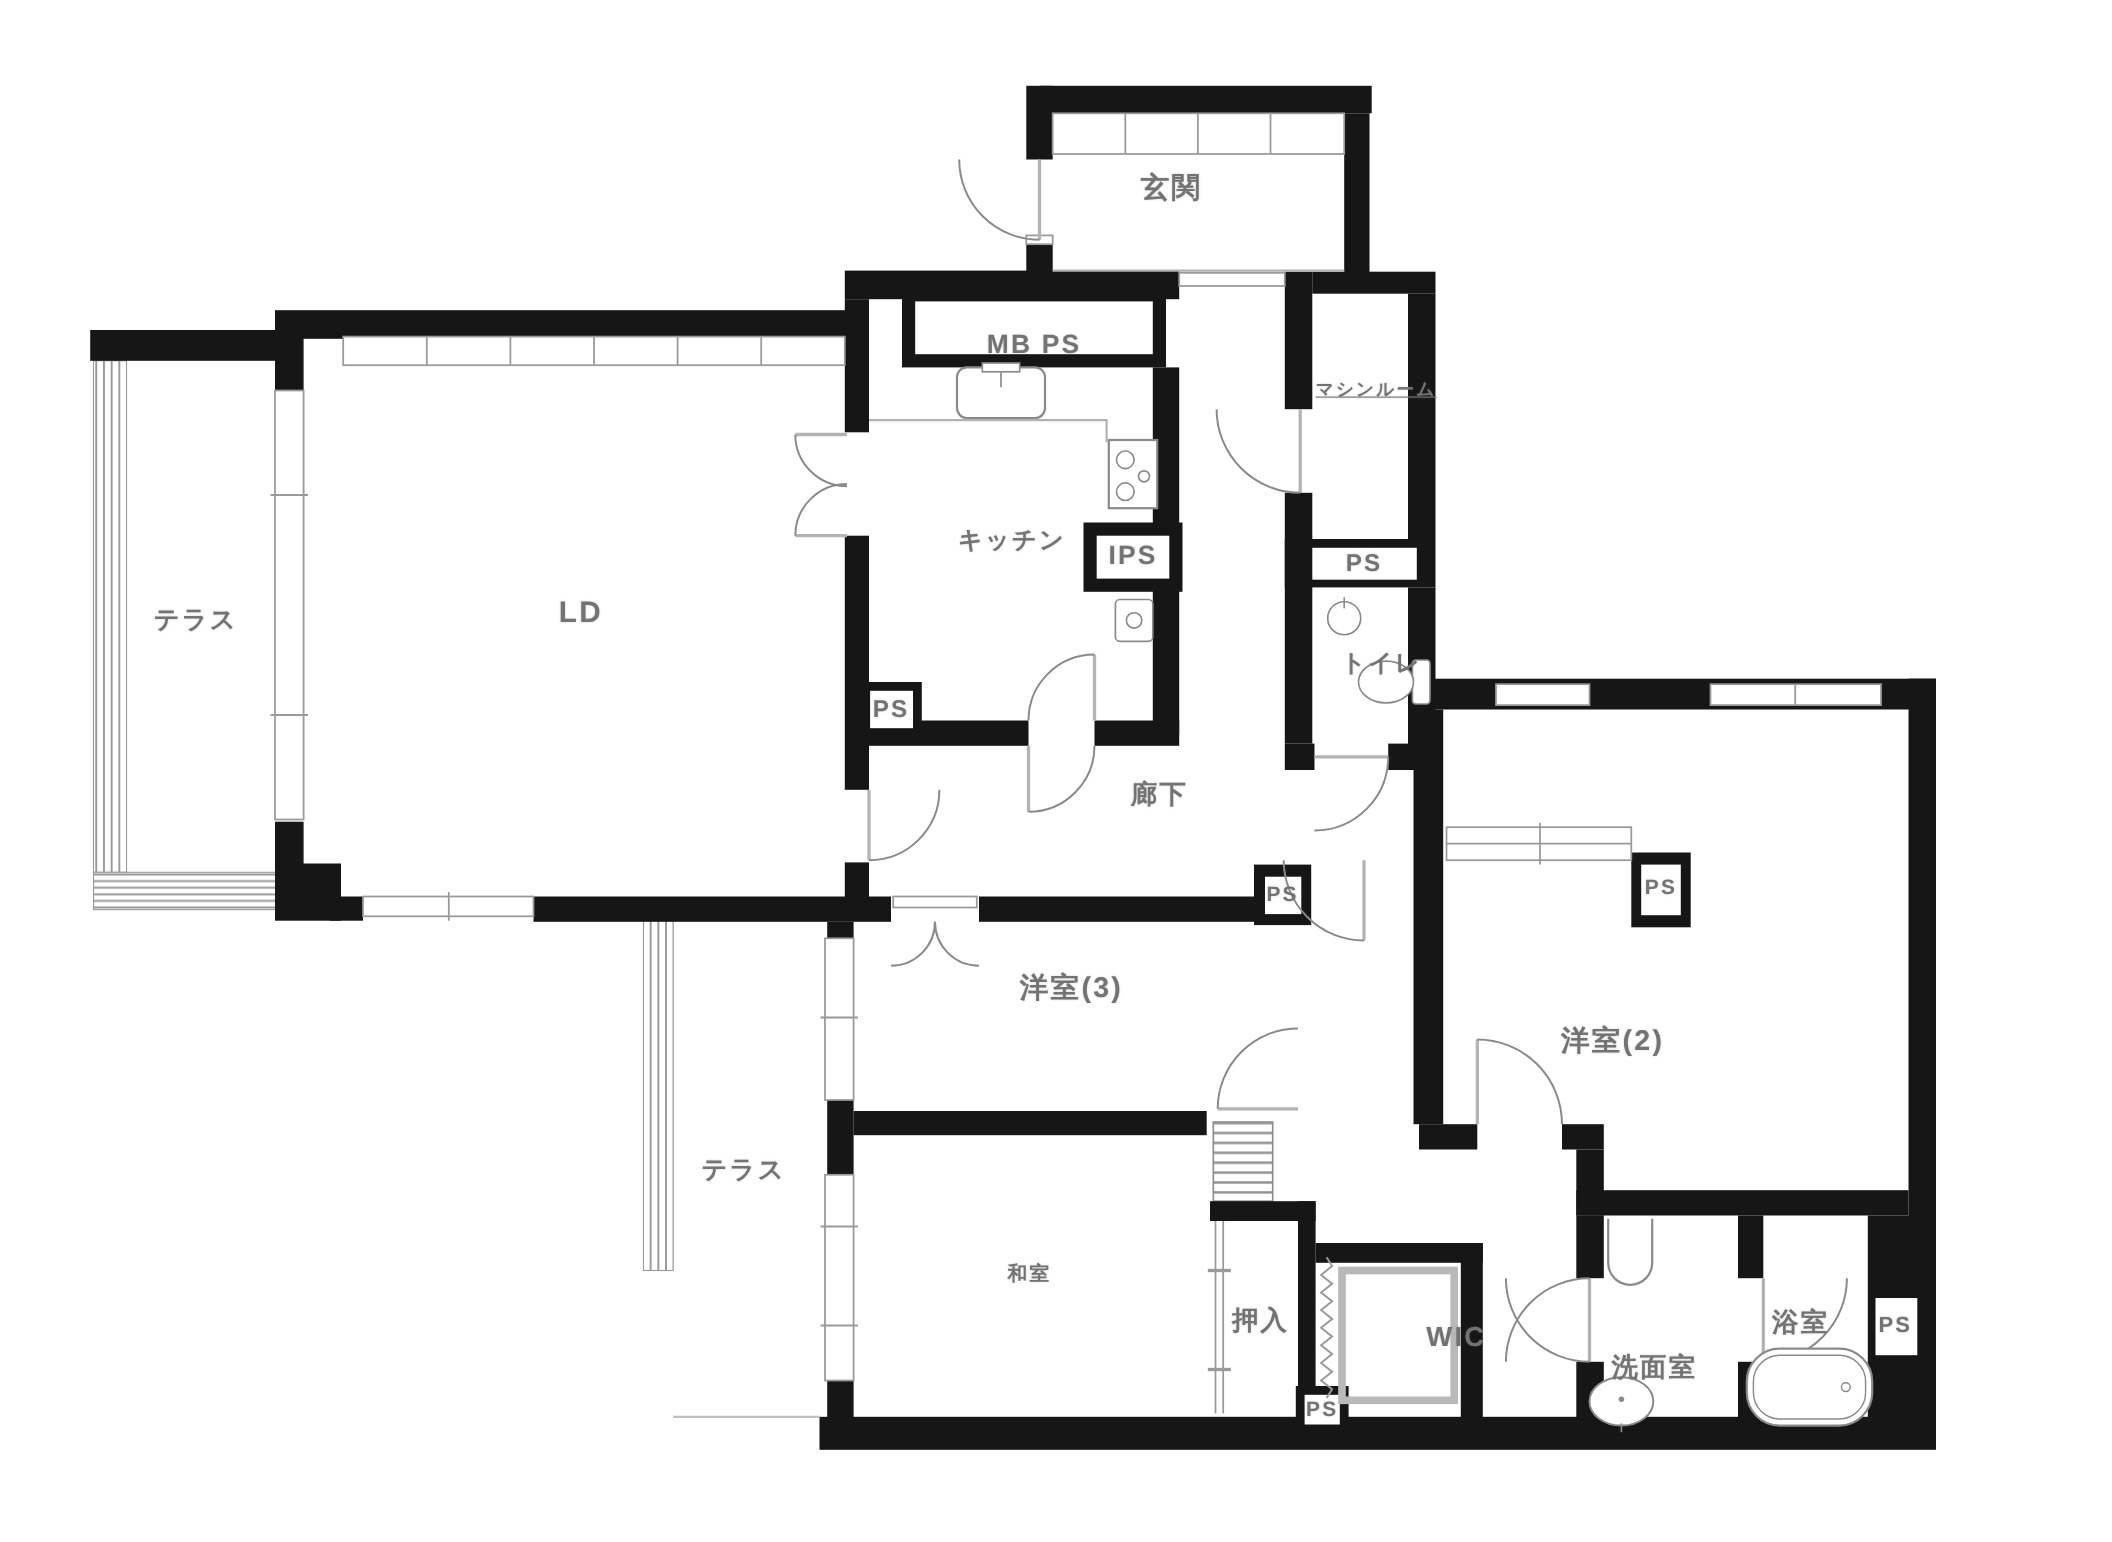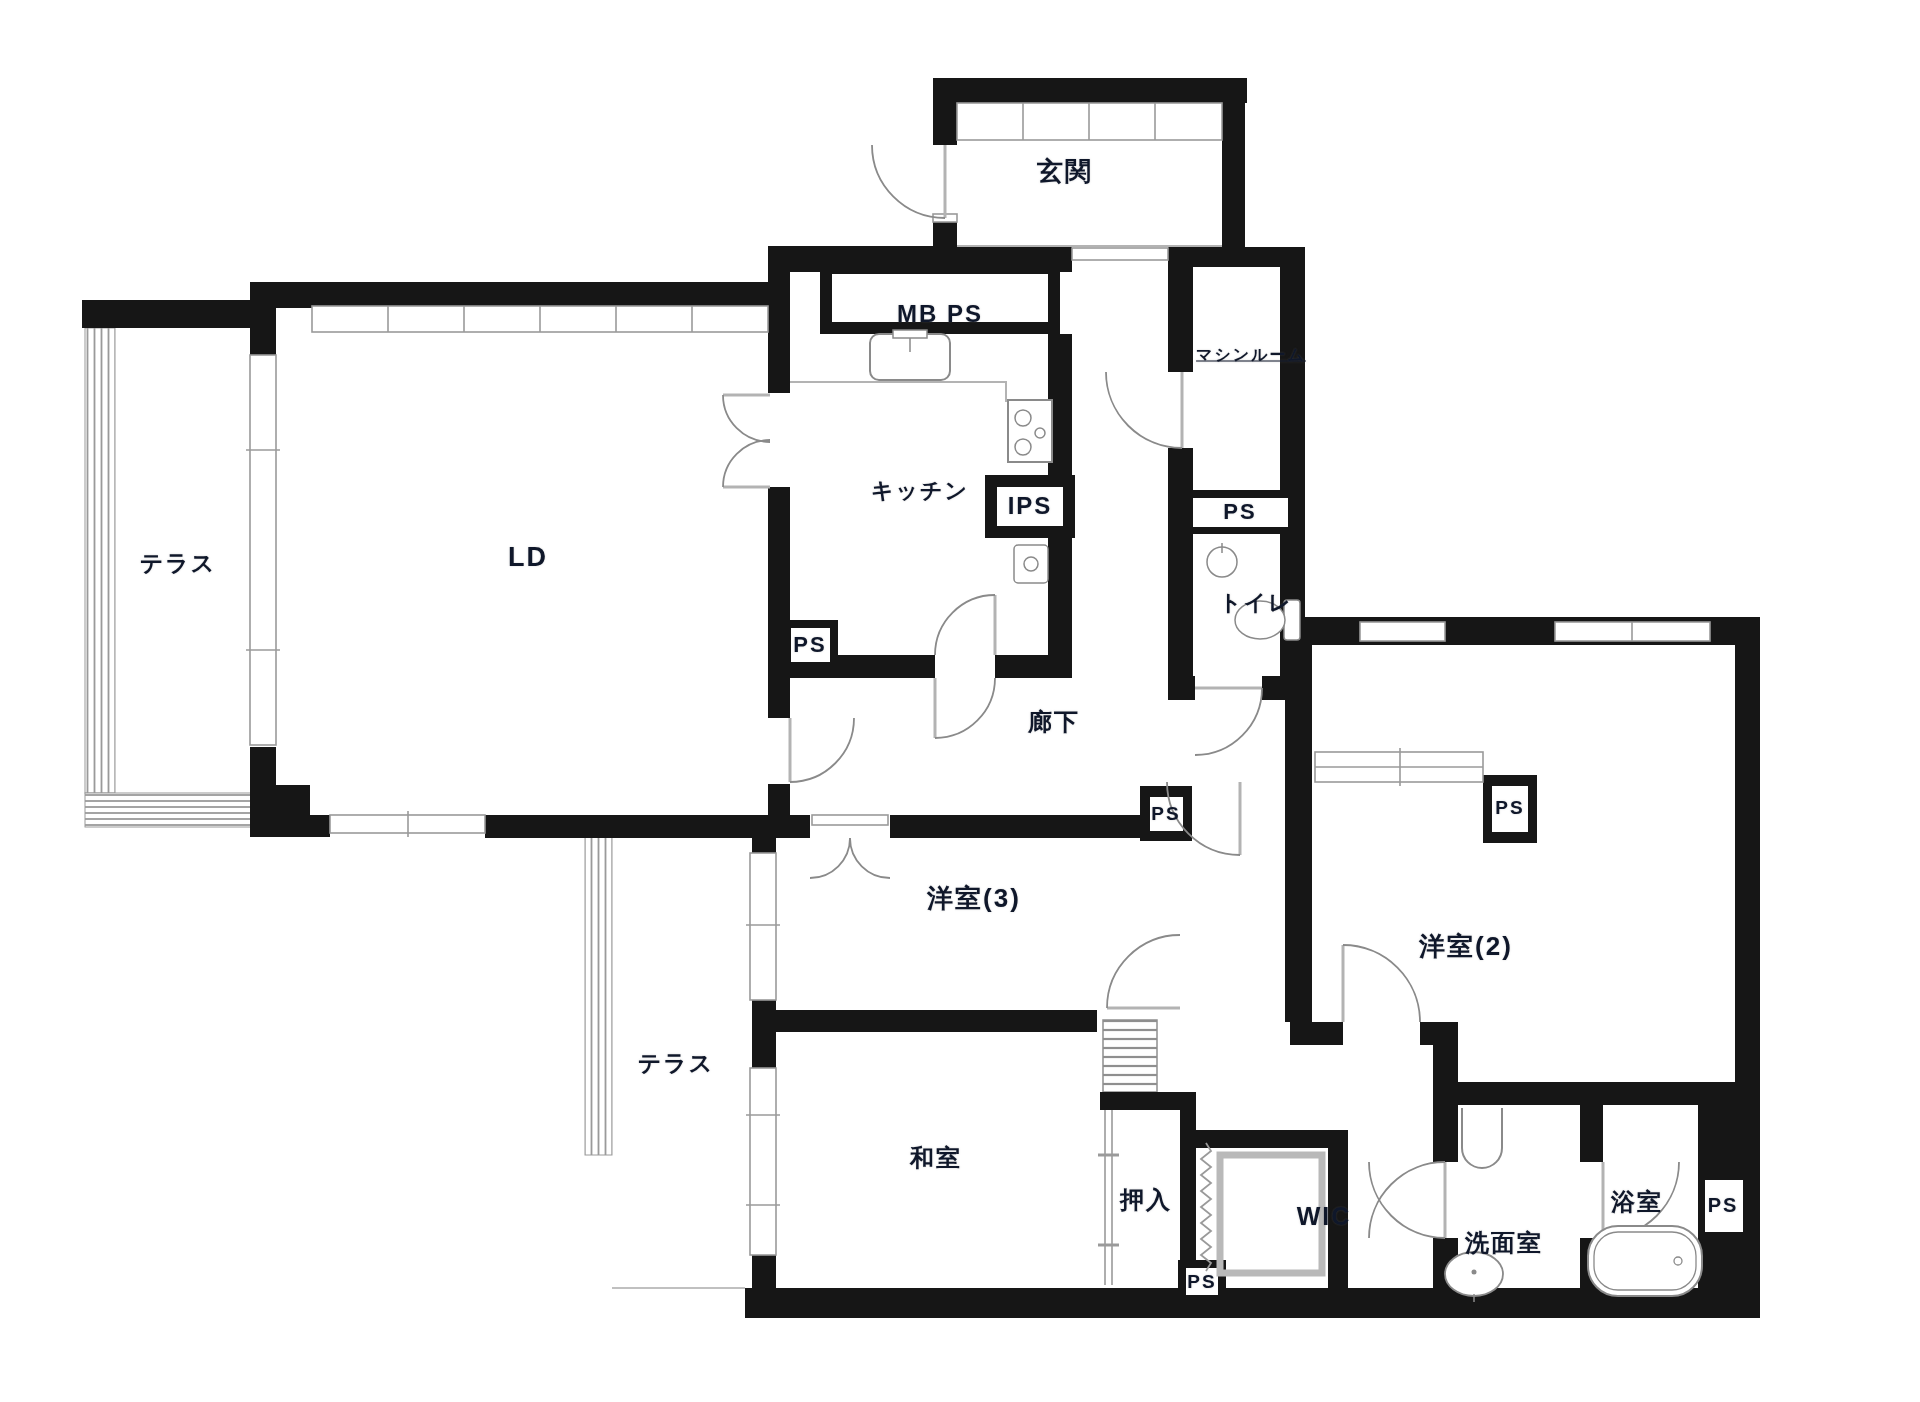--- a/index.html
+++ b/index.html
@@ -9,21 +9,21 @@
     background:#ffffff;
     overflow:hidden;
     font-family:"Liberation Sans", sans-serif;
   }
   .stage svg{position:absolute;left:0;top:0;}
   .labels{position:absolute;left:0;top:0;width:100%;height:100%;pointer-events:none;}
   .room-label{
     position:absolute;
     transform:translate(-50%,-50%);
     font-weight:700;
-    color:#0f172a;
+    color:#737373;
     letter-spacing:2px;
     white-space:nowrap;
     text-shadow:0 0 2px rgba(120,120,120,0.35);
   }
 </style>
 </head>
 <body>
 
 <div class="stage">
 
@@ -249,21 +249,21 @@
     <div class="room-label" style="left: 1256px; top: 603px; font-size: 22px;">トイレ</div>
     <div class="room-label" style="left: 178px; top: 563px; font-size: 23px;">テラス</div>
     <div class="room-label" style="left: 528px; top: 557px; font-size: 27px;">LD</div>
     <div class="room-label" style="left: 810px; top: 645px; font-size: 22px;">PS</div>
     <div class="room-label" style="left: 1054px; top: 722px; font-size: 24px;">廊下</div>
     <div class="room-label" style="left: 1166px; top: 814px; font-size: 19px;">PS</div>
     <div class="room-label" style="left: 1510px; top: 808px; font-size: 19px;">PS</div>
     <div class="room-label" style="left: 974px; top: 898px; font-size: 26px;">洋室(3)</div>
     <div class="room-label" style="left: 1466px; top: 946px; font-size: 26px;">洋室(2)</div>
     <div class="room-label" style="left: 676px; top: 1063px; font-size: 23px;">テラス</div>
-    <div class="room-label" style="left: 936px; top: 1158px; font-size: 24px;">和室</div>
+    <div class="room-label" style="left: 936px; top: 1158px; font-size: 18px;">和室</div>
     <div class="room-label" style="left: 1146px; top: 1200px; font-size: 24px; font-family: Liberation Mono, monospace;">押入</div>
     <div class="room-label" style="left: 1324px; top: 1216px; font-size: 25px;">WIC</div>
     <div class="room-label" style="left: 1504px; top: 1202px; font-size: 24px; margin-top: 41px;">洗面室</div>
     <div class="room-label" style="left: 1637px; top: 1202px; font-size: 24px;">浴室</div>
     <div class="room-label" style="left: 1723px; top: 1205px; font-size: 20px;">PS</div>
     <div class="room-label" style="left: 1202px; top: 1282px; font-size: 19px;">PS</div>
   </div>
 </div>
 
 </body></html>

